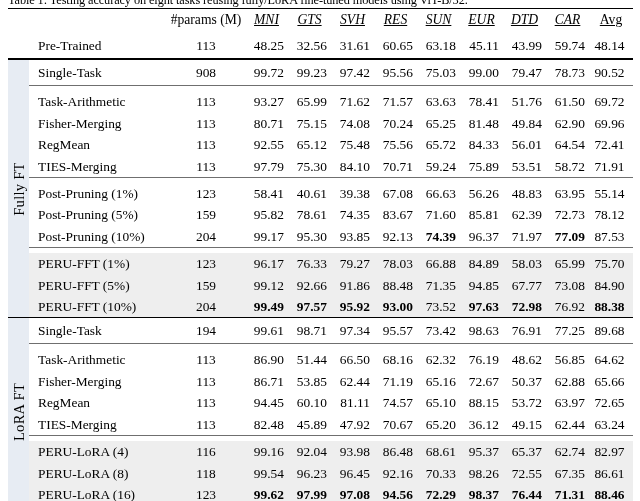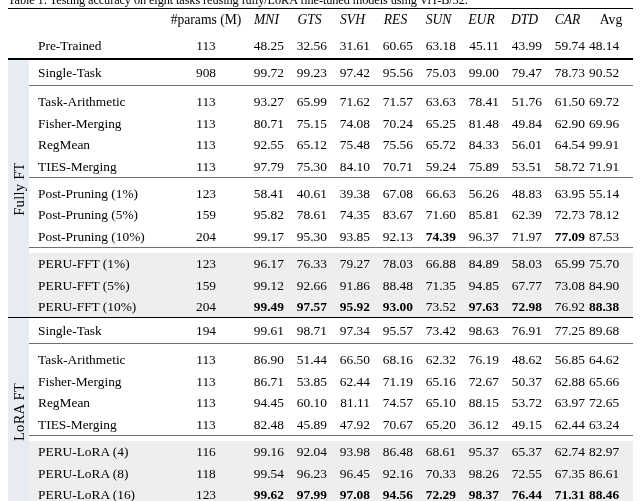--- a/index.html
+++ b/index.html
@@ -28,25 +28,25 @@
     position:absolute;left:50%;top:50%;
     transform:translate(-50%,-50%) rotate(-90deg);
     white-space:nowrap;font-size:14.5px;letter-spacing:0.3px;
   }
   .rot-blank{width:21px;background:transparent;}
 
   
   .c-name{width:138px;text-align:left;padding-left:9px;margin-top:20px;}
   .c-par {width:78px;text-align:center;margin-left:48px;}
   .c-num {width:43px;text-align:right;padding-right:4px;}
-  .c-avg {width:44px;text-align:left;padding-right:3px;}
+  .c-avg {width:44px;text-align:center;padding-right:3px;}
 
   .hdr td{padding-bottom:3px;font-size:13.6px;}
   .hdr .c-name{}
-  .hdr .c-num,.hdr .c-avg{text-align:center;padding-right:0;}
+  .hdr .c-num,.hdr .c-avg{text-align:center;padding-right:0;text-decoration:underline;}
   .hdr .c-par{text-align:center;}
   .ital{font-style:italic;}
 
   tr.row td{height:21.4px;line-height:21.4px;vertical-align:middle;}
   tr.row.tall td{height:25px;line-height:25px;}
 
   .b{font-weight:bold;}
   .shade td.body{background:#eeeeee;}
 
   
@@ -167,21 +167,21 @@
             <td class="c-name body">RegMean</td>
             <td class="c-par body">113</td>
             <td class="c-num body">92.55</td>
             <td class="c-num body">65.12</td>
             <td class="c-num body">75.48</td>
             <td class="c-num body">75.56</td>
             <td class="c-num body">65.72</td>
             <td class="c-num body">84.33</td>
             <td class="c-num body">56.01</td>
             <td class="c-num body">64.54</td>
-            <td class="c-avg body">99.91</td>
+            <td class="c-avg body">72.41</td>
           </tr>
           <tr class="row ">
             <td class="c-name body">TIES-Merging</td>
             <td class="c-par body">113</td>
             <td class="c-num body">97.79</td>
             <td class="c-num body">75.30</td>
             <td class="c-num body">84.10</td>
             <td class="c-num body">70.71</td>
             <td class="c-num body">59.24</td>
             <td class="c-num body">75.89</td>

